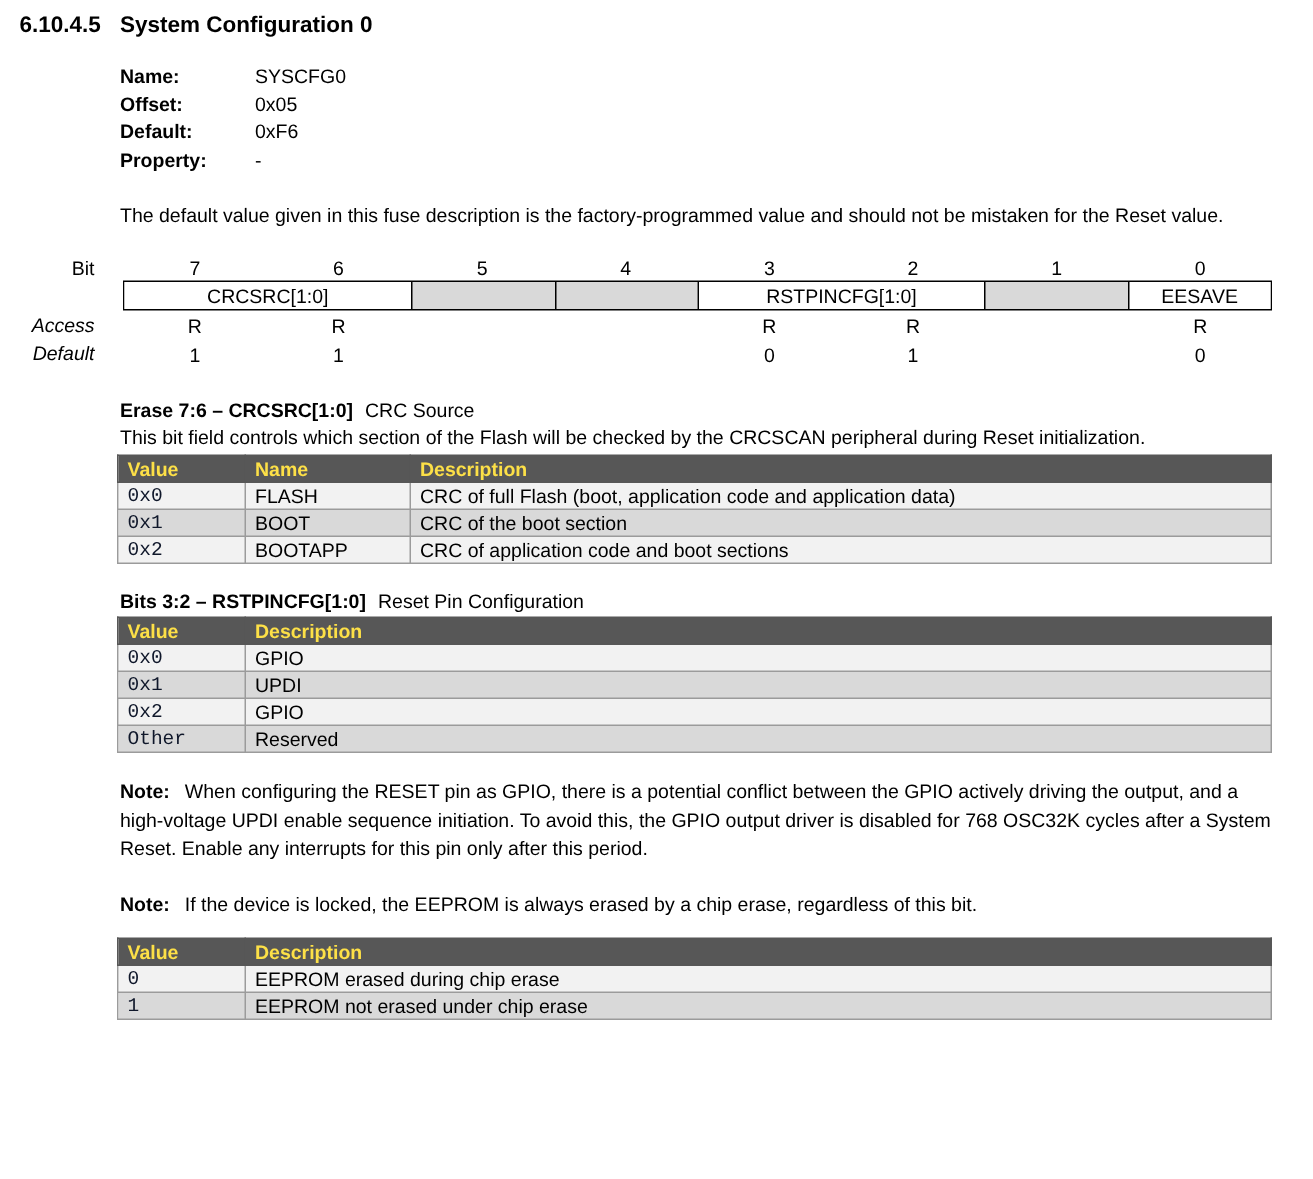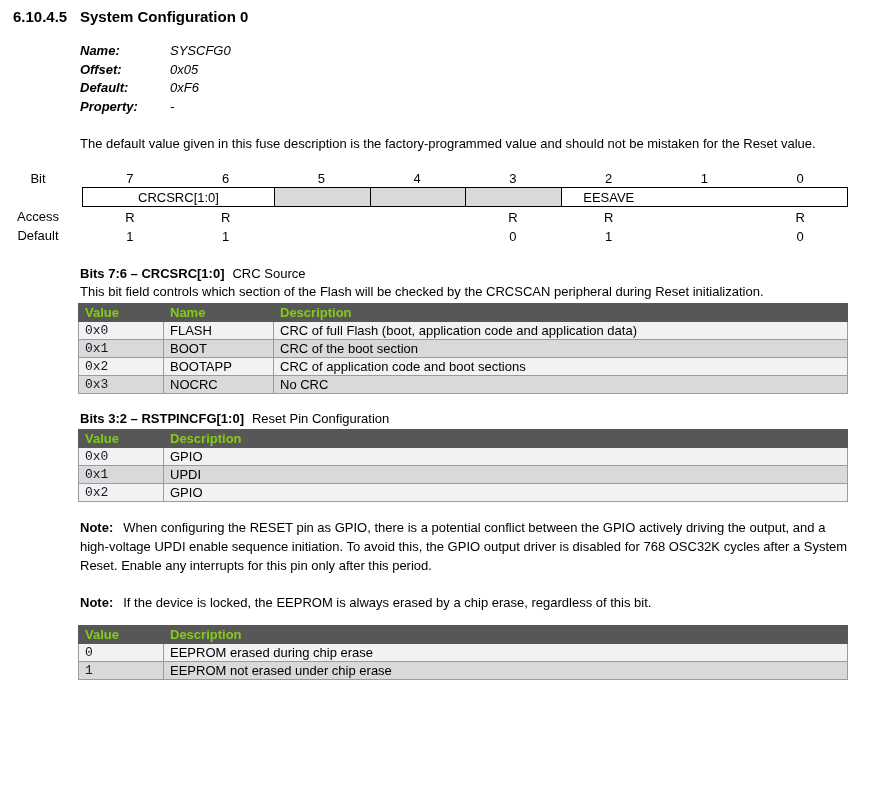--- a/index.html
+++ b/index.html
@@ -12,30 +12,30 @@
     overflow: hidden;
   }
   .page { padding: 8px 38px 0 13px; width: 769px; }
 
   
   .doc-heading { display: flex; font-size: 15px; font-weight: bold; line-height: 18px; }
   .doc-heading .sec-num { width: 67px; flex: 0 0 67px; }
 
   
   .reg-info { margin: 16px 0 0 67px; }
-  .reg-info .field-row { display: flex; line-height: 18.5px; font-style: italic; }
+  .reg-info .field-row { display: flex; line-height: 18.5px; }
   .reg-info .field-label { font-weight: bold; width: 90px; flex: 0 0 90px; }
 
   
   .intro { margin: 18px 0 0 67px; width: 768px; line-height: 19px; }
 
   
   .reg-diagram { margin-top: 18px; display: grid; grid-template-columns: 69px 766px; }
-  .reg-rowlabel { text-align: center; padding-right: 19px; line-height: 16px; }
-  .reg-rowlabel.mid { align-self: center; }
+  .reg-rowlabel { text-align: right; padding-right: 19px; line-height: 16px; }
+  .reg-rowlabel.mid { align-self: center; font-style: italic; }
   .reg-bitnums, .reg-vals { display: grid; grid-template-columns: repeat(8, 1fr); }
   .reg-bitnums div { text-align: center; line-height: 15px; height: 15px; }
   .reg-cells { display: grid; grid-template-columns: repeat(8, 1fr); border: 1px solid #000; height: 20px; }
   .reg-cell { display: flex; align-items: center; justify-content: center; border-left: 1px solid #000; background: #fff; text-align: right; }
   .reg-cell.first { border-left: none; }
   .reg-cell.span2 { grid-column: span 2; }
   .reg-cell.unused { background: #d9d9d9; }
   .reg-vals { height: 17px; align-items: center; margin-top: 2px; }
   .reg-vals div { text-align: center; }
 
@@ -43,21 +43,21 @@
   .bits-section { margin-left: 67px; }
   .bits-heading { font-weight: bold; line-height: 17px; }
   .bits-heading .title-rest { font-weight: normal; margin-left: 8px; }
   .bits-body { line-height: 19px; width: 768px; }
   .note-line { line-height: 19px; width: 768px; }
   .note-label { font-weight: bold; margin-right: 10px; }
 
   
   table.val-table { border-collapse: collapse; width: 770px; margin-left: 65px; table-layout: fixed; }
   table.val-table th {
-    background: #575757; color: #84cc16; font-weight: bold; text-align: left;
+    background: #575757; color: #fde047; font-weight: bold; text-align: left;
     height: 18px; padding: 0 6px; border: 1px solid #575757;
   }
   table.val-table td {
     height: 18px; padding: 0 6px; border: 1px solid #9b9b9b;
     overflow: hidden; white-space: nowrap;
   }
   table.val-table tr.light td { background: #f2f2f2; }
   table.val-table tr.dark td { background: #d9d9d9; }
   td.mono { font-family: "Liberation Mono", monospace; color: #0f172a; }
   .mt2 { margin-top: 2px; }
@@ -104,20 +104,21 @@
       <div>2</div>
       <div>1</div>
       <div>0</div>
     </div>
 
     <div></div>
     <div class="reg-cells">
       <div class="reg-cell span2 first">CRCSRC[1:0]</div>
       <div class="reg-cell unused"></div>
       <div class="reg-cell unused"></div>
+      <div class="reg-cell span2">RSTPINCFG[1:0]</div>
       <div class="reg-cell unused"></div>
       <div class="reg-cell">EESAVE</div>
     </div>
 
     <div class="reg-rowlabel mid">Access</div>
     <div class="reg-vals">
       <div>R</div>
       <div>R</div>
       <div></div>
       <div></div>
@@ -135,21 +136,21 @@
       <div></div>
       <div>0</div>
       <div>1</div>
       <div></div>
       <div>0</div>
     </div>
   </div>
 
   <div class="bits-section" style="margin-top:20px;">
     <div class="bits-heading">
-      <span>Bits 7:6 – CRCSRC[1:0]</span><span class="title-rest">CRC Source</span>
+      <span>Erase 7:6 – CRCSRC[1:0]</span><span class="title-rest">CRC Source</span>
     </div>
     <div class="bits-body">This bit field controls which section of the Flash will be checked by the CRCSCAN peripheral during Reset initialization.</div>
   </div>
   <table class="val-table mt2">
     <colgroup>
         <col style="width:85px">
         <col style="width:110px">
         <col>
       </colgroup>
     <tbody>
@@ -166,25 +167,20 @@
     <tr class="dark">
       <td class="mono">0x1</td>
       <td>BOOT</td>
       <td>CRC of the boot section</td>
     </tr>
     <tr class="light">
       <td class="mono">0x2</td>
       <td>BOOTAPP</td>
       <td>CRC of application code and boot sections</td>
     </tr>
-    <tr class="dark">
-      <td class="mono">0x3</td>
-      <td>NOCRC</td>
-      <td>No CRC</td>
-    </tr>
   </tbody>
     </table>
 
   <div class="bits-section" style="margin-top:16px;">
     <div class="bits-heading">
       <span>Bits 3:2 – RSTPINCFG[1:0]</span><span class="title-rest">Reset Pin Configuration</span>
     </div>
   </div>
   <table class="val-table mt2">
     <colgroup>
@@ -201,20 +197,24 @@
       <td>GPIO</td>
     </tr>
     <tr class="dark">
       <td class="mono">0x1</td>
       <td>UPDI</td>
     </tr>
     <tr class="light">
       <td class="mono">0x2</td>
       <td>GPIO</td>
     </tr>
+    <tr class="dark">
+      <td class="mono">Other</td>
+      <td>Reserved</td>
+    </tr>
   </tbody>
     </table>
 
   <div class="bits-section" style="margin-top:16px;">
     <div class="note-line">
       <span class="note-label">Note:</span><span>When configuring the RESET pin as GPIO, there is a potential conflict between the GPIO actively driving the output, and a high-voltage UPDI enable sequence initiation. To avoid this, the GPIO output driver is disabled for 768 OSC32K cycles after a System Reset. Enable any interrupts for this pin only after this period.</span>
     </div>
   </div>
 
   <div class="bits-section" style="margin-top:18px;">

